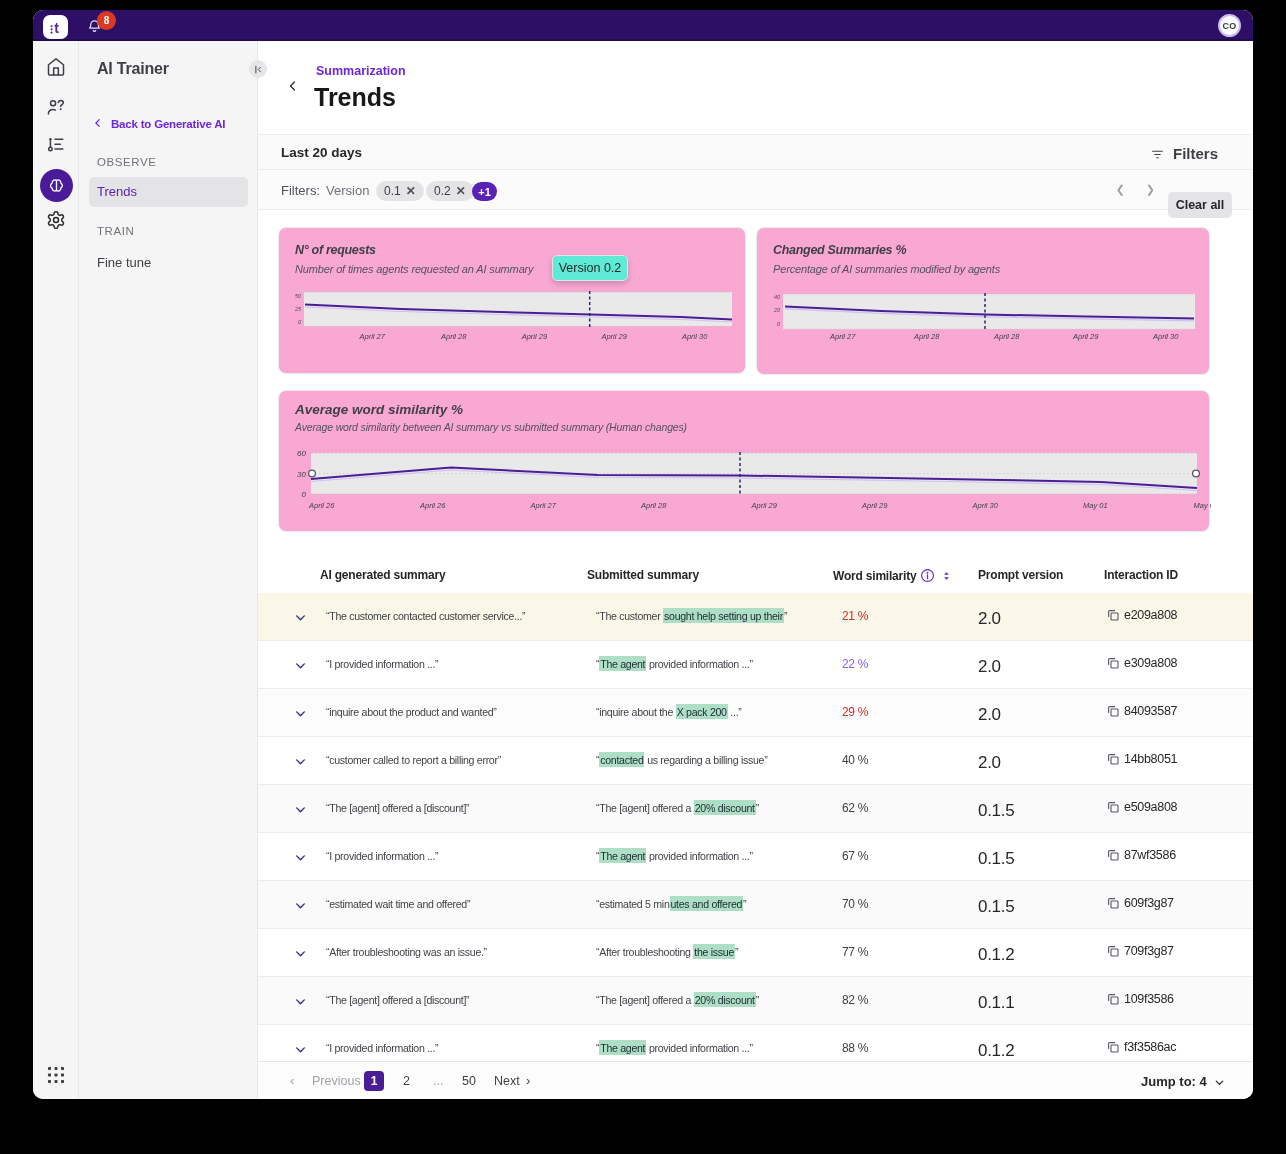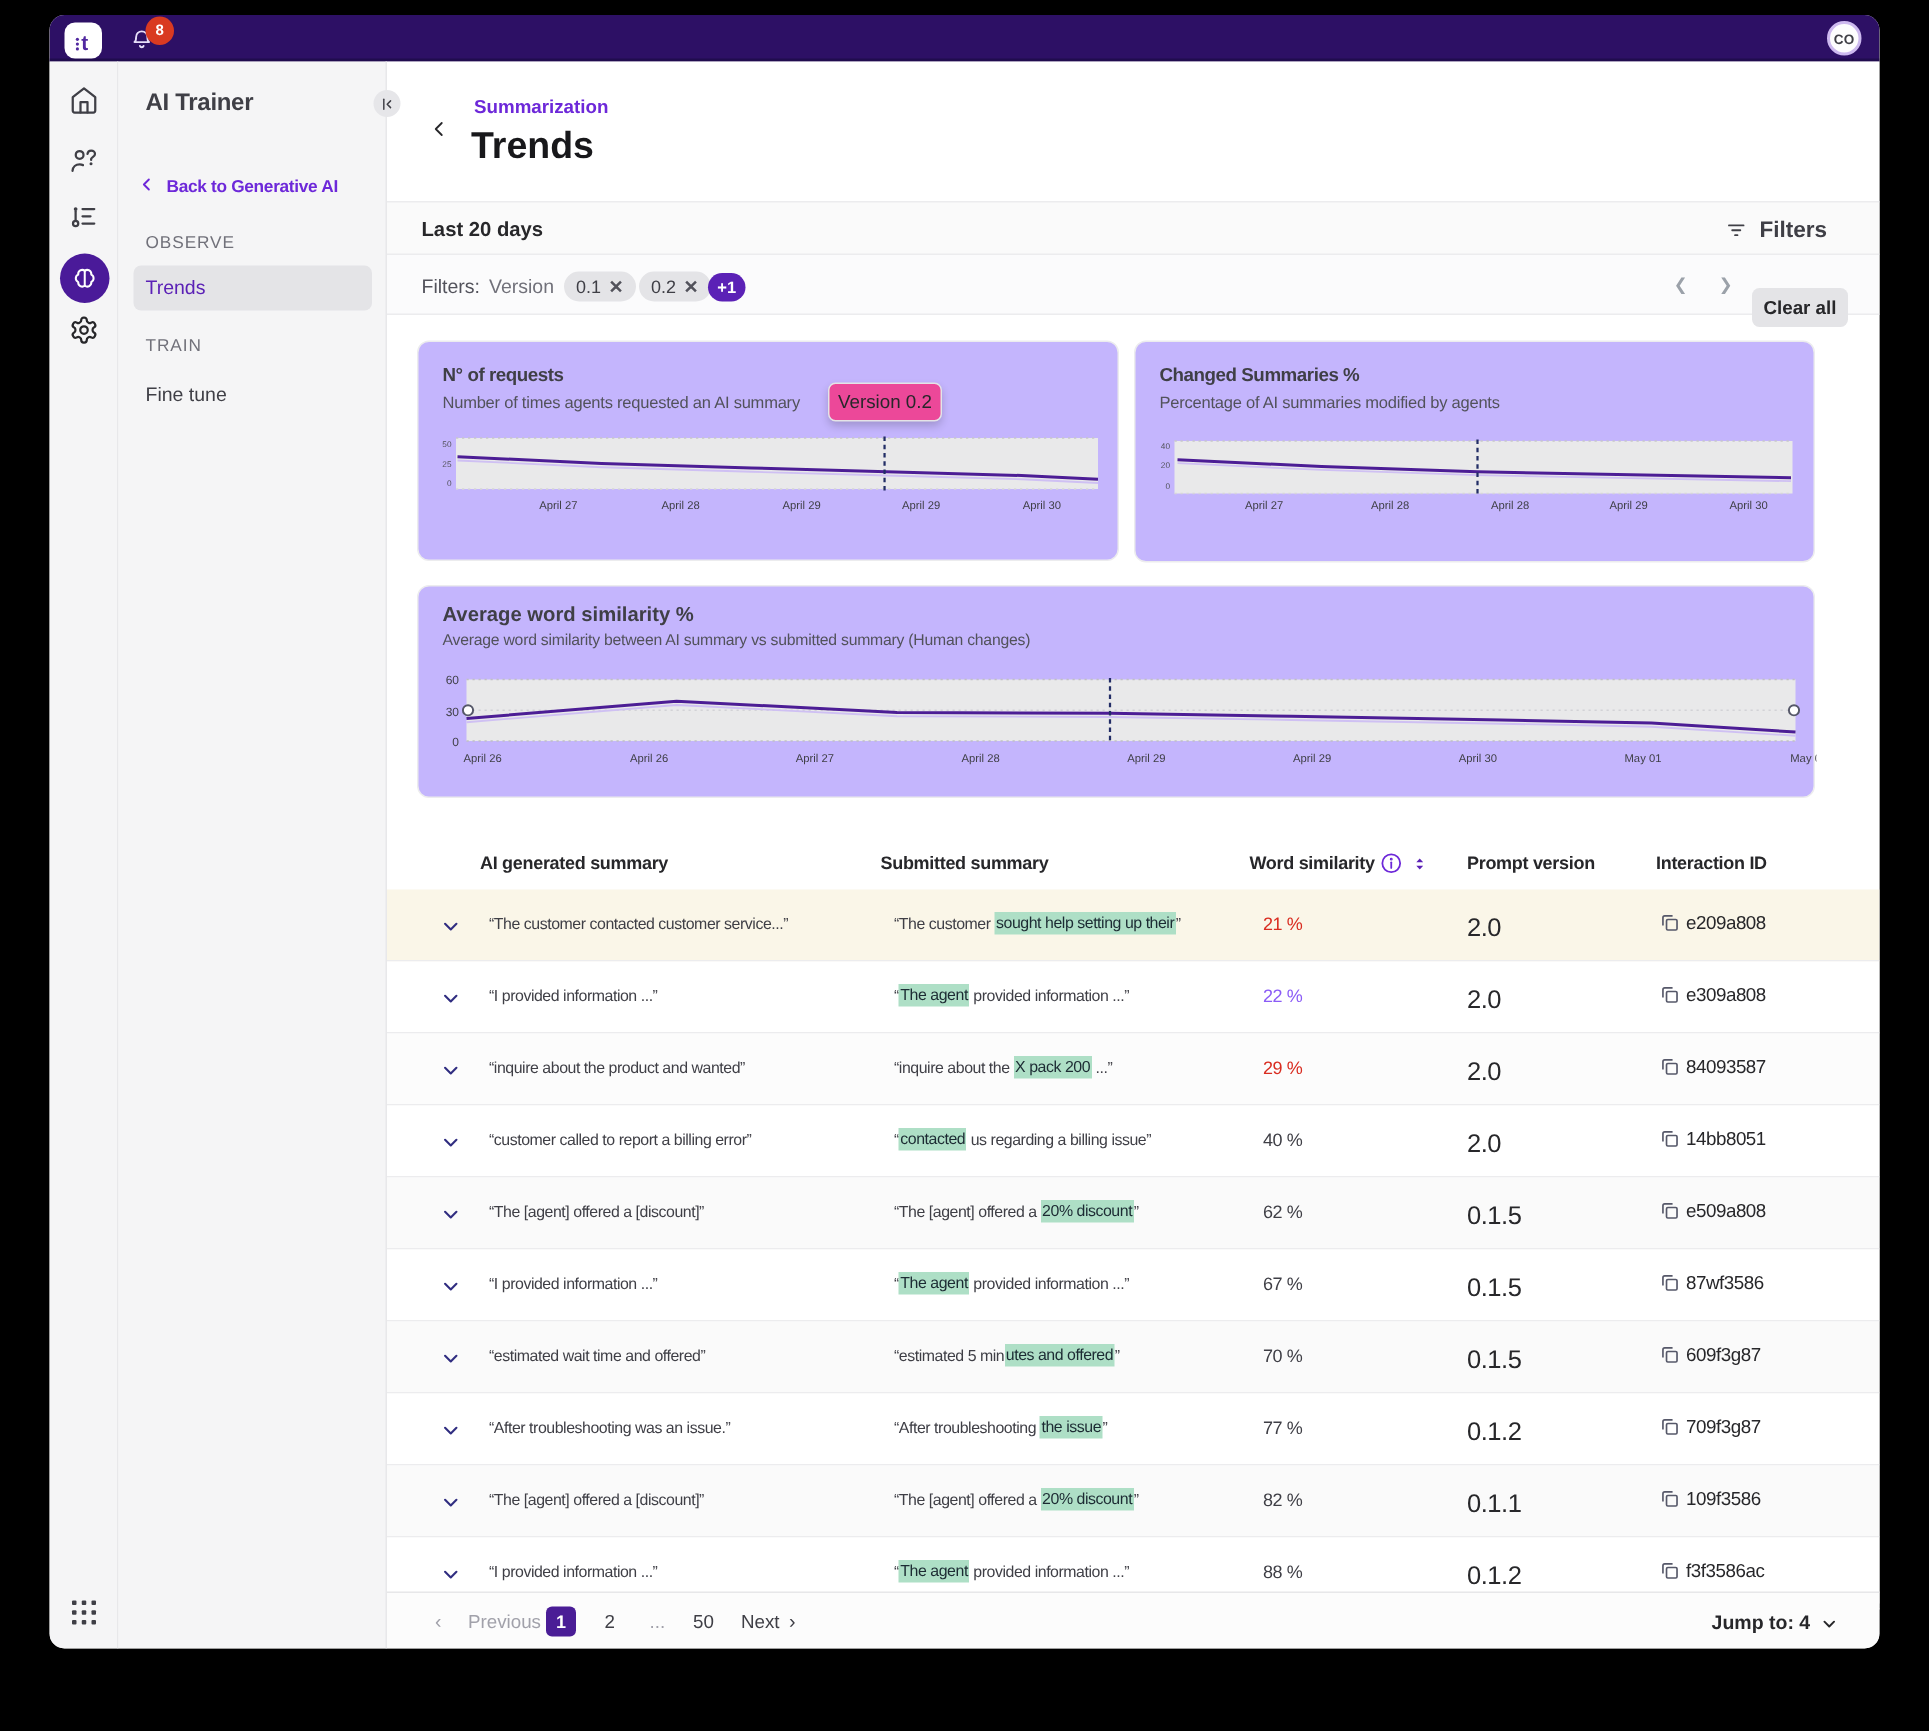--- a/index.html
+++ b/index.html
@@ -27,24 +27,24 @@
 .lastdays { position:absolute; left:23px; top:10px; font-size:13.5px; font-weight:bold; color:#27272a; }
 .filtersbtn { position:absolute; right:35px; top:10px; font-size:15px; font-weight:bold; color:#3f3f46; }
 .filterrow { position:absolute; left:0; top:129px; width:995px; height:40px; background:#fbfbfc; border-bottom:1px solid #ececee; }
 .flabel { position:absolute; left:23px; top:13px; font-size:13px; color:#52525b; }
 .fver { position:absolute; left:68px; top:13px; font-size:13px; color:#71717a; }
 .chip { position:absolute; top:11px; height:20px; background:#e4e4e7; border-radius:10px; font-size:12px; color:#3f3f46; display:flex; align-items:center; padding:0 8px; gap:5px; }
 .chipx { color:#52525b; font-size:12px; font-weight:bold; }
 .chipplus { position:absolute; left:214px; top:12px; width:25px; height:19px; background:#5b21b6; border-radius:10px; color:#fff; font-size:11px; font-weight:bold; display:flex; align-items:center; justify-content:center; }
 .arrow { position:absolute; top:13px; font-size:11px; color:#9ba1a9; }
 .clearall { position:absolute; right:21px; top:10px; width:64px; height:26px; background:#e4e4e7; border-radius:5px; font-size:12.5px; font-weight:bold; color:#27272a; text-align:center; line-height:26px;margin-top:12px; }
-.card { position:absolute; background:#c4b5fd; border:1px solid #ececee; border-radius:8px; }
+.card { position:absolute; background:#f9a8d4; border:1px solid #ececee; border-radius:8px;font-style:italic; }
 .ctitle { position:absolute; left:16px; top:15px; font-size:12.5px; font-weight:bold; color:#3f3f46; letter-spacing:-0.3px; }
 .csub { position:absolute; left:16px; top:35px; font-size:11px; color:#52525b; letter-spacing:-0.15px; }
-.tooltip { position:absolute; left:294px; top:214px; width:76px; height:26px; white-space:nowrap; background:#ec4899; border:1px solid #e4e4e7; border-radius:5px; box-shadow:0 3px 6px rgba(0,0,0,.18); font-size:12.5px; color:#27272a; text-align:center; line-height:25px; z-index:6; }
+.tooltip { position:absolute; left:294px; top:214px; width:76px; height:26px; white-space:nowrap; background:#5eead4; border:1px solid #e4e4e7; border-radius:5px; box-shadow:0 3px 6px rgba(0,0,0,.18); font-size:12.5px; color:#27272a; text-align:center; line-height:25px; z-index:6; }
 </style>
 </head>
 <body>
 <div class="app">
 <div class="topbar">
   <div class="logo">
         <svg width="25" height="24" viewBox="0 0 25 24">
           <g fill="#5128a0">
             <circle cx="8.6" cy="11.2" r="1.05"></circle>
             <circle cx="8.6" cy="14.4" r="1.05"></circle>

